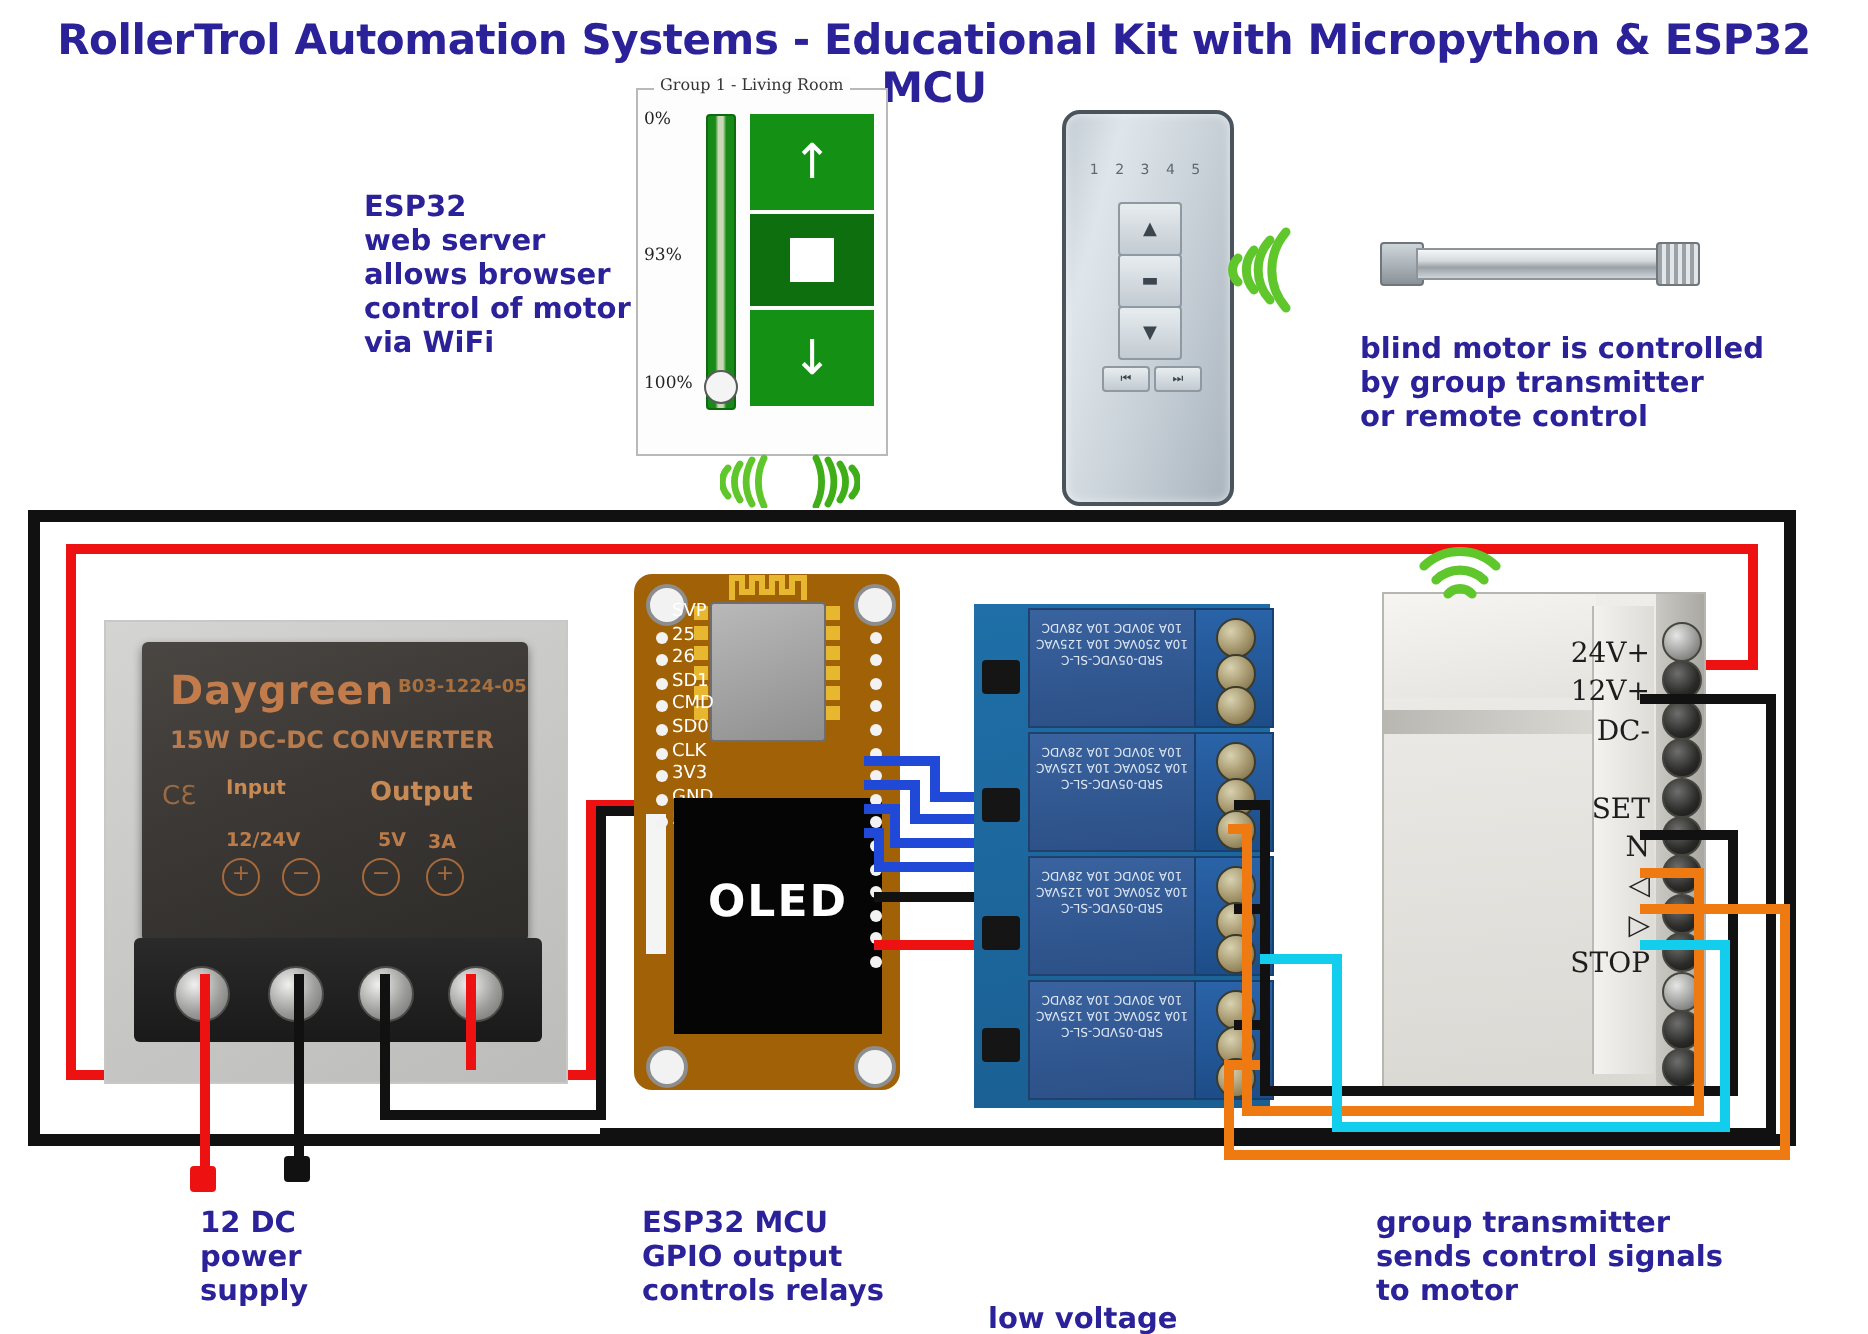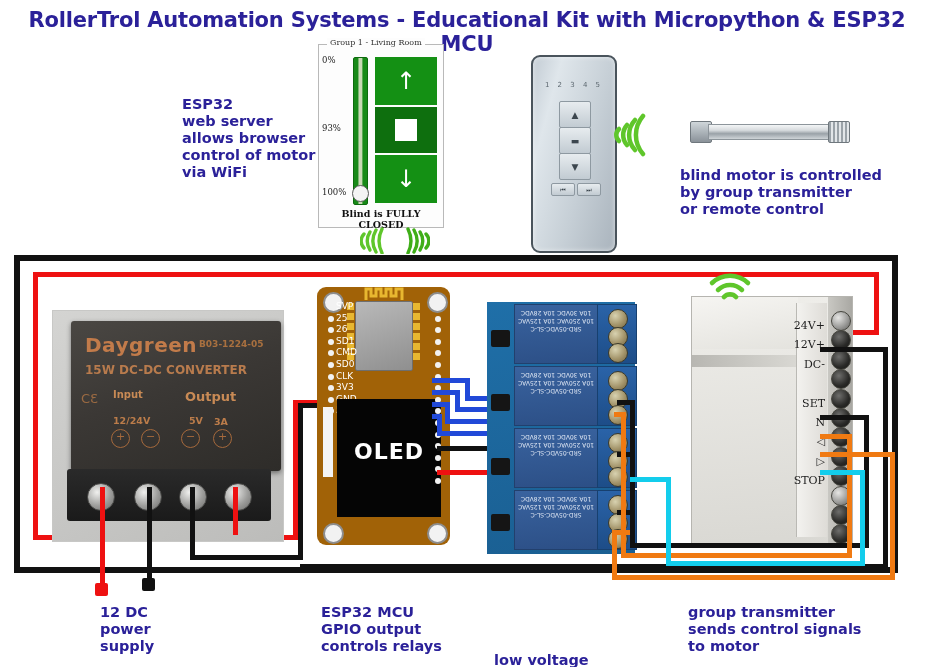--- a/index.html
+++ b/index.html
@@ -78,21 +78,21 @@
                border:6px solid #111111;background:#ffffff;box-sizing:border-box;}
   .redwire{position:absolute;background:#ee1111;}
   .blackwire{position:absolute;background:#111111;}
   .orangewire{position:absolute;background:#f07a12;}
   .cyanwire{position:absolute;background:#13cdec;}
   .bluewire{position:absolute;background:#2149d8;}
 
   
   #dcdc{left:52px;top:310px;width:230px;height:230px;
         background:linear-gradient(150deg,#d4d4d2,#bcbcba);border:1px solid #c8c8c6;}
-  #dc-case{position:absolute;left:18px;top:10px;width:210px;height:150px;
+  #dc-case{position:absolute;left:18px;top:10px;width:193px;height:150px;
            background:linear-gradient(160deg,#4a4743 0%,#3b3835 45%,#2e2c29 100%);
            border-radius:3px;box-shadow:0 2px 5px rgba(0,0,0,.45);}
   #dc-brand{position:absolute;left:14px;top:12px;font-size:20px;font-weight:bold;
             color:#c27b4a;letter-spacing:0.5px;}
   #dc-model{position:absolute;left:128px;top:18px;font-size:9px;font-weight:bold;color:#a9703f;}
   #dc-sub{position:absolute;left:14px;top:42px;font-size:12px;font-weight:bold;color:#b87b4d;}
   #dc-ce{position:absolute;left:10px;top:70px;font-size:13px;color:#9b6a42;}
   #dc-in{position:absolute;left:42px;top:68px;font-size:10px;font-weight:bold;color:#c88a55;}
   #dc-out{position:absolute;left:114px;top:68px;font-size:13px;font-weight:bold;color:#c88a55;}
   #dc-v1{position:absolute;left:42px;top:94px;font-size:9.5px;font-weight:bold;color:#bb7c4a;}
@@ -149,21 +149,21 @@
   #gtx{left:691px;top:296px;width:160px;height:246px;
        background:linear-gradient(175deg,#efeeea,#d9d8d3);border:1px solid #b6b5b0;}
   #gtx-top{position:absolute;left:0;top:0;width:106px;height:52px;
            background:linear-gradient(170deg,#f6f5f2,#e4e3de);}
   #gtx-band{position:absolute;left:0;top:58px;width:106px;height:12px;
             background:linear-gradient(90deg,#b8b7b2,#d9d8d3);}
   #gtx-panel{position:absolute;left:104px;top:6px;width:30px;height:234px;
              background:linear-gradient(90deg,#f3f2ef,#dedcd7);border-left:1px solid #bab9b4;}
   .gtx-lbl{position:absolute;right:2px;
            font-family:"DejaVu Serif","Liberation Serif",serif;
-           font-size:11px;color:#1d1d1d;text-align:center;white-space:nowrap;}
+           font-size:14px;color:#1d1d1d;text-align:center;white-space:nowrap;}
   .gtx-ldot{position:absolute;width:3px;height:3px;border-radius:50%;background:#333;}
   #gtx-holes{position:absolute;left:136px;top:0;width:24px;height:246px;
              background:linear-gradient(90deg,#c9c8c3,#a9a8a3);}
   .gtx-hole{position:absolute;left:3px;width:18px;height:18px;border-radius:50%;
             background:radial-gradient(circle at 38% 32%,#6e6e6c,#2a2a28 60%,#141412);
             border:1px solid #46463f;}
   .gtx-hole.screw{background:radial-gradient(circle at 35% 32%,#e6e6e4,#9d9d9b 55%,#5e5e5c);}
 
   
   .btm-term{position:absolute;width:13px;height:13px;}
@@ -184,21 +184,20 @@
 
   <div class="bw-btn" id="bw-up">
     <span class="bw-arrow">↑</span>
   </div>
   <div class="bw-btn" id="bw-stop">
     <span id="bw-square"></span>
   </div>
   <div class="bw-btn" id="bw-dn">
     <span class="bw-arrow">↓</span>
   </div>
-  <div id="bw-status">Blind is FULLY CLOSED</div>
 </div>
 
 <div class="abs wifi" style="left:360px;top:226px;">
   <svg width="70" height="28" viewBox="0 0 70 28">
     <g fill="none" stroke="#5fc62b" stroke-width="3.4" stroke-linecap="round">
       <path d="M4 22 A 10 10 0 0 1 4 8"></path>
         <path d="M10 24 A 16 16 0 0 1 10 6"></path>
       <path d="M16 26 A 22 22 0 0 1 16 4"></path>
         <path d="M22 27 A 27 27 0 0 1 22 3"></path>
     </g>

